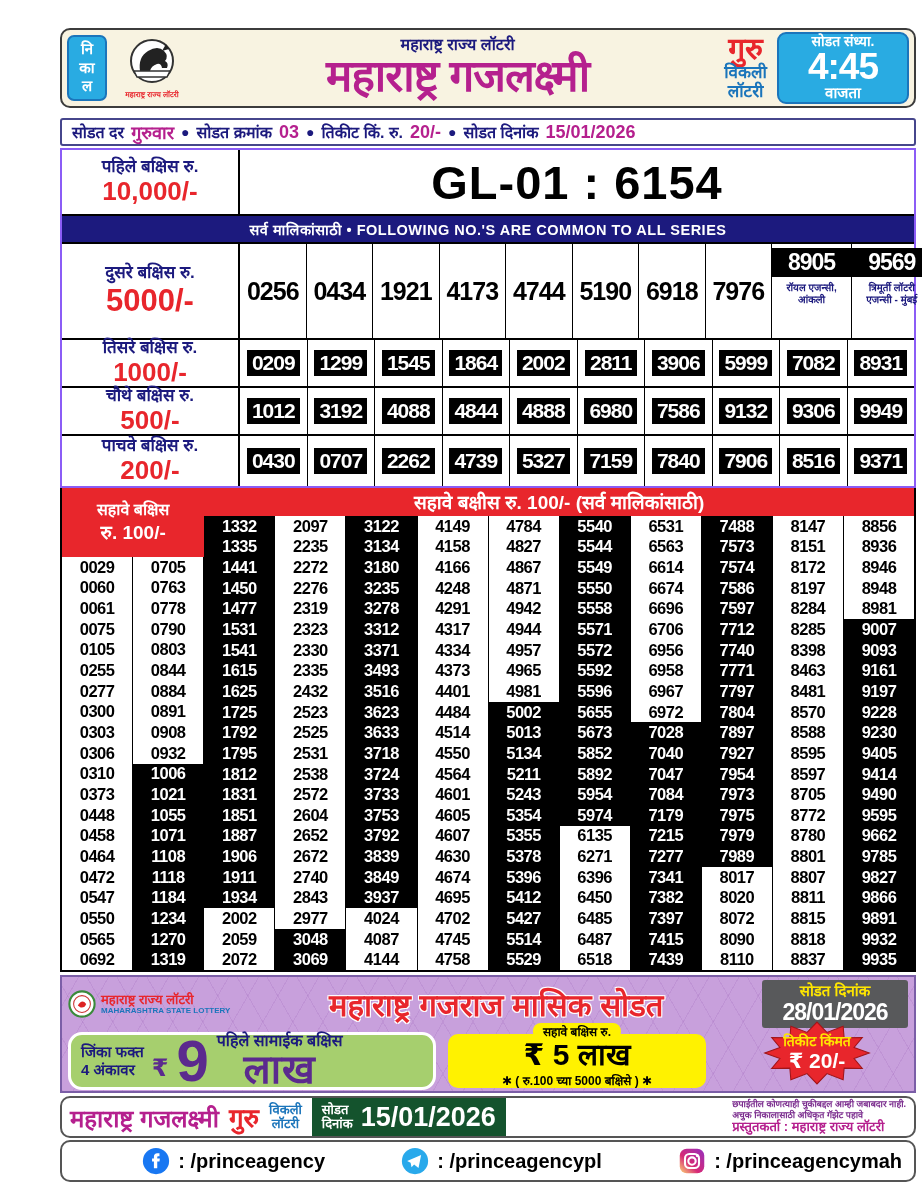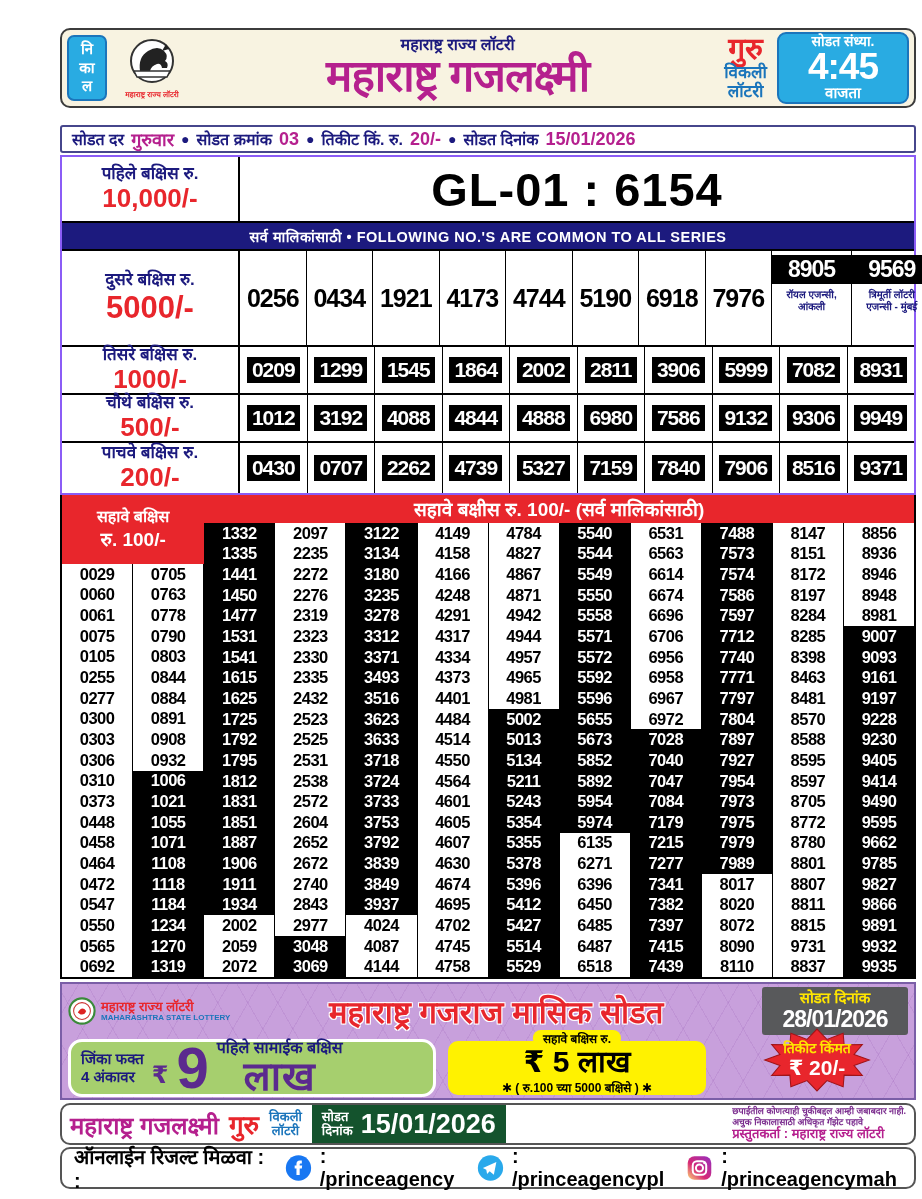--- a/index.html
+++ b/index.html
@@ -14,21 +14,21 @@
   .org-small{color:#1c1a7e;font-weight:bold;font-size:16px;}
   .main-title{color:#b5208e;font-weight:bold;font-size:44px;letter-spacing:-1px;}
   .guru-block{text-align:center;margin-right:4px;line-height:1;}
   .guru{color:#e8262c;font-size:30px;font-weight:bold;}
   .weekly{color:#1b75bb;font-weight:bold;font-size:17px;line-height:1.1;white-space:pre-line;}
   .timebox{width:132px;height:72px;background:#29abe2;border:2px solid #1b75bb;border-radius:9px;color:#fff;text-align:center;box-sizing:border-box;display:flex;flex-direction:column;justify-content:flex-start;line-height:1;}
   .timebox .tl{font-size:14px;font-weight:bold;}
   .timebox .tt{font-size:37px;font-weight:bold;letter-spacing:-1px;}
   .timebox .ts{font-size:15px;font-weight:bold;}
   
-  .info{height:28px;border:2px solid #46468c;border-radius:3px;margin-top:17px;display:flex;align-items:center;font-weight:bold;font-size:16px;color:#1c1a7e;padding:0 10px;gap:7px;box-sizing:border-box;}
+  .info{height:28px;border:2px solid #46468c;border-radius:3px;margin-top:10px;display:flex;align-items:center;font-weight:bold;font-size:16px;color:#1c1a7e;padding:0 10px;gap:7px;box-sizing:border-box;}
   .info .val{color:#b5208e;font-size:18px;}
   .info .dot{color:#1c1a7e;font-size:14px;}
   
   .ptable{border:2px solid #8b5cf6;margin-top:2px;}
   .prow{display:flex;border-bottom:2px solid #000;}
   .prow:last-child{border-bottom:none;}
   .plabel{width:176px;min-width:176px;border-right:2px solid #000;text-align:center;display:flex;flex-direction:column;justify-content:center;line-height:1.15;}
   .plabel .l1{color:#1c1a7e;font-weight:bold;font-size:17px;}
   .plabel .amt{color:#e8262c;font-weight:bold;font-size:26px;}
   .r1{height:64px;}
@@ -591,21 +591,21 @@
             <div class="t6cell">8588</div>
             <div class="t6cell">8595</div>
             <div class="t6cell">8597</div>
             <div class="t6cell">8705</div>
             <div class="t6cell">8772</div>
             <div class="t6cell">8780</div>
             <div class="t6cell">8801</div>
             <div class="t6cell">8807</div>
             <div class="t6cell">8811</div>
             <div class="t6cell">8815</div>
-            <div class="t6cell">9731</div>
+            <div class="t6cell">8818</div>
             <div class="t6cell">8837</div>
           </div>
           <div class="t6col">
             <div class="t6cell">8856</div>
             <div class="t6cell">8936</div>
             <div class="t6cell">8946</div>
             <div class="t6cell">8948</div>
             <div class="t6cell">8981</div>
             <div class="t6cell dark">9007</div>
             <div class="t6cell dark">9093</div>
@@ -689,21 +689,20 @@
       <span class="bd">15/01/2026</span>
     </div>
     <div class="disc">
       <div class="d1">छपाईतील कोणत्याही चुकीबद्दल आम्ही जबाबदार नाही.</div>
       <div class="d1">अचुक निकालासाठी अधिकृत गॅझेट पहावे</div>
       <div class="d3">प्रस्तुतकर्ता : महाराष्ट्र राज्य लॉटरी</div>
     </div>
   </div>
 
   <div class="f2">
-    <span class="pref">ऑनलाईन रिजल्ट मिळवा : :</span>
     <span class="sp"></span>
     <svg class="icn" viewBox="0 0 32 32">
       <circle cx="16" cy="16" r="15" fill="#1877f2"></circle>
       <path d="M18 10h3V6h-3c-2.8 0-4.5 1.9-4.5 4.7V13H11v4h2.5v9H18v-9h3l.5-4H18v-2c0-.6.4-1 1-1z" fill="#fff" transform="scale(.85) translate(2.5,2.5)"></path>
     </svg>
     <span class="handle">: /princeagency</span>
     <span class="sp"></span>
     <svg class="icn" viewBox="0 0 32 32">
       <circle cx="16" cy="16" r="15" fill="#29a9eb"></circle>
       <path d="M7 16l16-7-3 15-5-4-3 3-1-5z" fill="#fff"></path>

